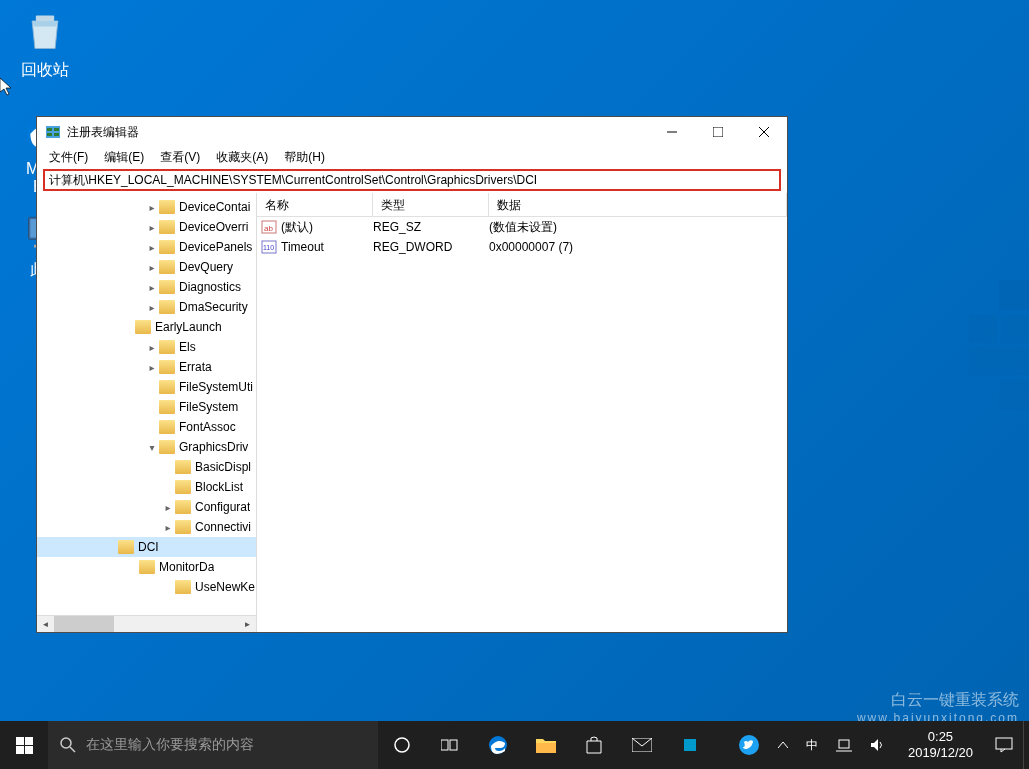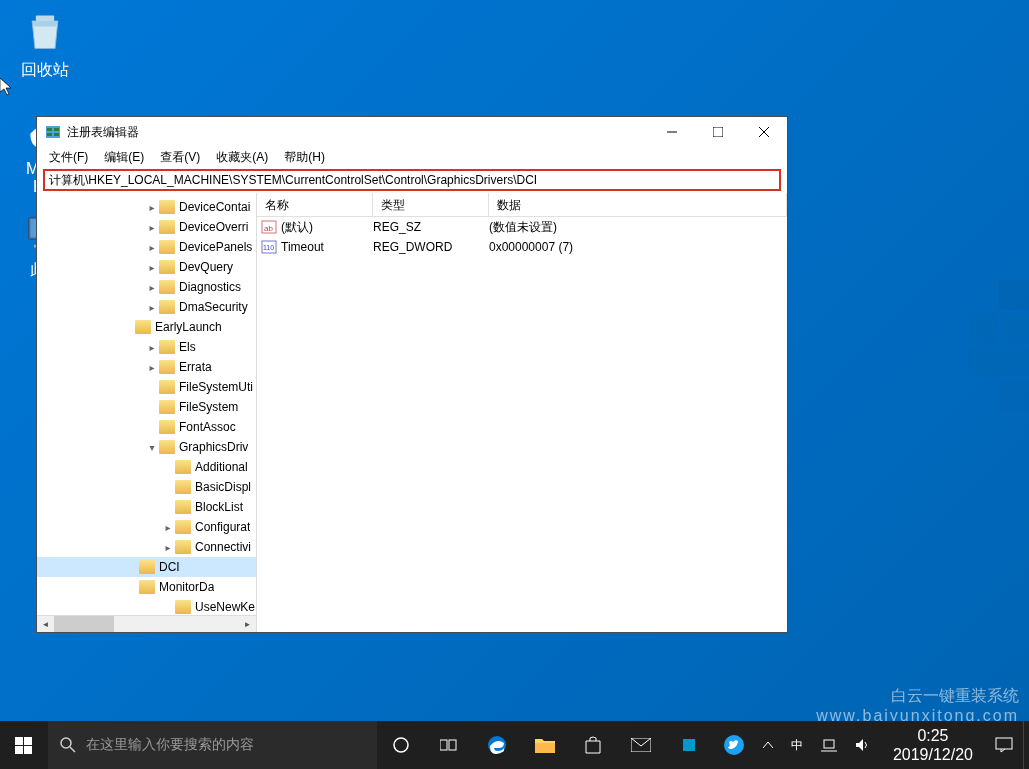--- a/index.html
+++ b/index.html
@@ -57,25 +57,25 @@
 
 
 .taskbar { position: absolute; bottom: 0; left: 0; right: 0; height: 48px; background: #1f1f1f; display: flex; align-items: stretch; color: white; }
 .start-btn { width: 48px; display: flex; align-items: center; justify-content: center; cursor: pointer; }
 .search-box { width: 330px; background: #2b2b2b; display: flex; align-items: center; padding: 0 12px; color: #999; font-size: 14px; cursor: text; }
 .search-box .search-icon { margin-right: 10px; }
 .task-btn { width: 48px; display: flex; align-items: center; justify-content: center; cursor: pointer; }
 .task-spacer { flex: 1; }
 .tray { display: flex; align-items: center; padding: 0 6px; gap: 10px; font-size: 12px; }
 .tray-item { cursor: pointer; padding: 0 4px; display: flex; align-items: center; }
-.clock { text-align: center; font-size: 16px; line-height: 1.2; padding: 0 8px; cursor: pointer; }
+.clock { text-align: center; font-size: 13px; line-height: 1.2; padding: 0 8px; cursor: pointer; }
 .show-desktop { width: 6px; border-left: 1px solid #444; cursor: pointer; }
 
 .watermark { position: absolute; right: 10px; bottom: 44px; color: rgba(255,255,255,0.55); font-size: 16px; font-weight: 300; text-align: right; }
-.watermark-sub { font-size: 16px; letter-spacing: 2px; text-decoration: underline; }
+.watermark-sub { font-size: 12px; letter-spacing: 2px; text-decoration: underline; }
 </style>
 </head>
 <body>
 
 <div class="desktop-icon recycle-bin">
   <svg class="icon-img" viewBox="0 0 48 48">
     <path d="M10 12 L38 12 L35 42 L13 42 Z" fill="#d4e8f4" stroke="#8ab4d4" stroke-width="1"></path>
     <path d="M10 12 L38 12 L36 18 L12 18 Z" fill="#a8d0e8"></path>
     <rect x="14" y="6" width="20" height="6" rx="1" fill="#c0d8e8"></rect>
   </svg>
@@ -219,43 +219,38 @@
             <span class="tree-label">FontAssoc</span>
           </div>
           <div class="tree-item" style="padding-left: 108px;">
             <span class="tree-chevron">▾</span>
             <span class="tree-folder"></span>
             <span class="tree-label">GraphicsDriv</span>
           </div>
           <div class="tree-item" style="padding-left: 124px;">
             <span class="tree-chevron"></span>
             <span class="tree-folder"></span>
-            <span class="tree-label">Additional</span>
+            <span class="tree-label">BasicDispl</span>
           </div>
           <div class="tree-item" style="padding-left: 124px;">
             <span class="tree-chevron"></span>
             <span class="tree-folder"></span>
-            <span class="tree-label">BasicDispl</span>
+            <span class="tree-label">BlockList</span>
           </div>
           <div class="tree-item" style="padding-left: 124px;">
-            <span class="tree-chevron"></span>
-            <span class="tree-folder"></span>
-            <span class="tree-label">BlockList</span>
+            <span class="tree-chevron">▸</span>
+            <span class="tree-folder"></span>
+            <span class="tree-label">Configurat</span>
           </div>
           <div class="tree-item" style="padding-left: 124px;">
             <span class="tree-chevron">▸</span>
             <span class="tree-folder"></span>
-            <span class="tree-label">Configurat</span>
-          </div>
-          <div class="tree-item" style="padding-left: 124px;">
-            <span class="tree-chevron">▸</span>
-            <span class="tree-folder"></span>
             <span class="tree-label">Connectivi</span>
           </div>
-          <div class="tree-item selected" style="padding-left: 88px;">
+          <div class="tree-item selected" style="padding-left: 67px;">
             <span class="tree-chevron"></span>
             <span class="tree-folder"></span>
             <span class="tree-label">DCI</span>
           </div>
           <div class="tree-item" style="padding-left: 88px;">
             <span class="tree-chevron"></span>
             <span class="tree-folder"></span>
             <span class="tree-label">MonitorDa</span>
           </div>
           <div class="tree-item" style="padding-left: 124px;">

